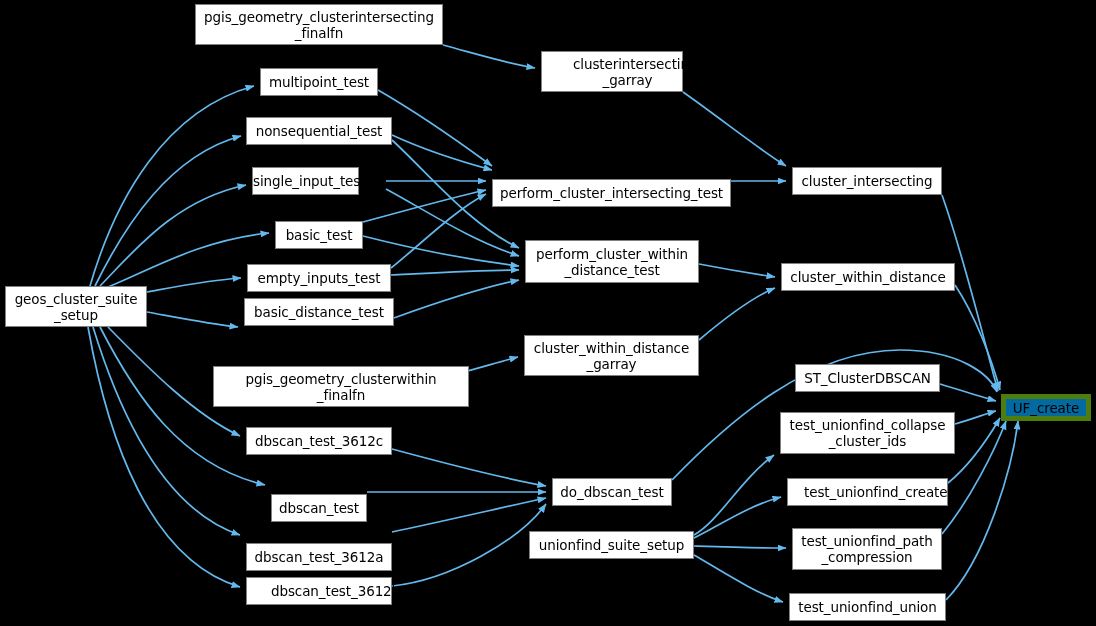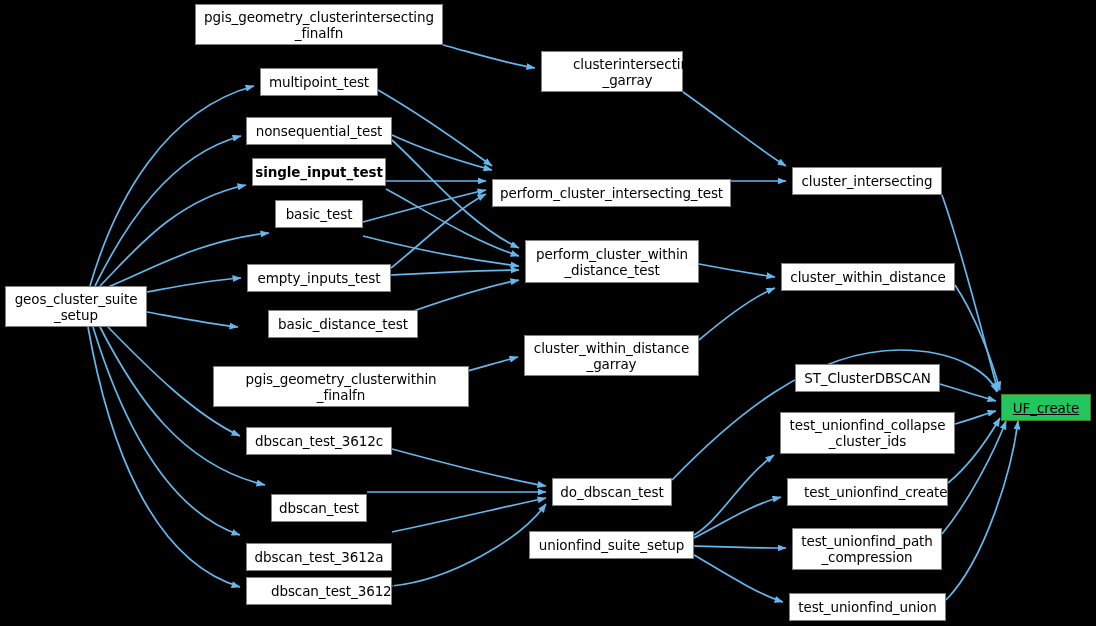--- a/index.html
+++ b/index.html
@@ -33,23 +33,22 @@
     line-height: 16px;
     display: flex;
     align-items: center;
     justify-content: center;
     text-align: center;
     white-space: pre-line;
     letter-spacing: -0.1px;
     z-index: 5;
   }
   .node.current {
-    background: #22c55e;
-    border: 1px solid #4d7c0f;
-    text-decoration: underline;
+    background: #0369a1;
+    border: 5px solid #4d7c0f;
   }
   .node-label {
     display: block;
     width: 100%;
     white-space: pre-line;
   }
 </style>
 </head>
 <body>
 
@@ -105,31 +104,31 @@
         <path d="M 694,555 C 720,570 755,593 783,602" fill="none" stroke="#63b8ed" stroke-width="1.7" marker-end="url(#arrowhead)"></path>
       </g>
   </svg>
   <div id="nodes-group">
       <div class="node" style="left: 195px; top: 4px; width: 248px; height: 41px; justify-content: flex-end;"><span class="node-label">pgis_geometry_clusterintersecting
 _finalfn</span></div>
       <div class="node" style="left: 541px; top: 51px; width: 142px; height: 41px; padding-left: 31px;"><span class="node-label">clusterintersecting
 _garray</span></div>
       <div class="node" style="left: 260px; top: 68px; width: 118px; height: 28px;"><span class="node-label">multipoint_test</span></div>
       <div class="node" style="left: 246px; top: 117px; width: 146px; height: 28px;"><span class="node-label">nonsequential_test</span></div>
-      <div class="node" style="left: 252px; top: 158px; width: 134px; height: 28px; font-weight: bold;"><span class="node-label">single_input_test</span></div>
+      <div class="node" style="left: 252px; top: 167px; width: 107px; height: 28px;"><span class="node-label">single_input_test</span></div>
       <div class="node" style="left: 492px; top: 179px; width: 239px; height: 28px;"><span class="node-label">perform_cluster_intersecting_test</span></div>
       <div class="node" style="left: 792px; top: 167px; width: 150px; height: 28px;"><span class="node-label">cluster_intersecting</span></div>
-      <div class="node" style="left: 275px; top: 200px; width: 88px; height: 28px;"><span class="node-label">basic_test</span></div>
+      <div class="node" style="left: 275px; top: 221px; width: 88px; height: 28px;"><span class="node-label">basic_test</span></div>
       <div class="node" style="left: 525px; top: 240px; width: 174px; height: 43px;"><span class="node-label">perform_cluster_within
 _distance_test</span></div>
       <div class="node" style="left: 247px; top: 264px; width: 144px; height: 28px;"><span class="node-label">empty_inputs_test</span></div>
       <div class="node" style="left: 781px; top: 263px; width: 174px; height: 28px;"><span class="node-label">cluster_within_distance</span></div>
       <div class="node" style="left: 5px; top: 286px; width: 142px; height: 41px;"><span class="node-label">geos_cluster_suite
 _setup</span></div>
-      <div class="node" style="left: 244px; top: 310px; width: 150px; height: 28px; margin-left: 24px;"><span class="node-label">basic_distance_test</span></div>
+      <div class="node" style="left: 244px; top: 298px; width: 150px; height: 28px;"><span class="node-label">basic_distance_test</span></div>
       <div class="node" style="left: 524px; top: 335px; width: 175px; height: 41px;"><span class="node-label">cluster_within_distance
 _garray</span></div>
       <div class="node" style="left: 795px; top: 364px; width: 145px; height: 28px;"><span class="node-label">ST_ClusterDBSCAN</span></div>
       <div class="node" style="left: 213px; top: 366px; width: 256px; height: 41px;"><span class="node-label">pgis_geometry_clusterwithin
 _finalfn</span></div>
       <div class="node current" style="left: 1001px; top: 394px; width: 90px; height: 27px;"><span class="node-label">UF_create</span></div>
       <div class="node" style="left: 780px; top: 412px; width: 175px; height: 42px;"><span class="node-label">test_unionfind_collapse
 _cluster_ids</span></div>
       <div class="node" style="left: 246px; top: 427px; width: 146px; height: 28px;"><span class="node-label">dbscan_test_3612c</span></div>
       <div class="node" style="left: 787px; top: 478px; width: 161px; height: 28px; padding-left: 16px;"><span class="node-label">test_unionfind_create</span></div>

